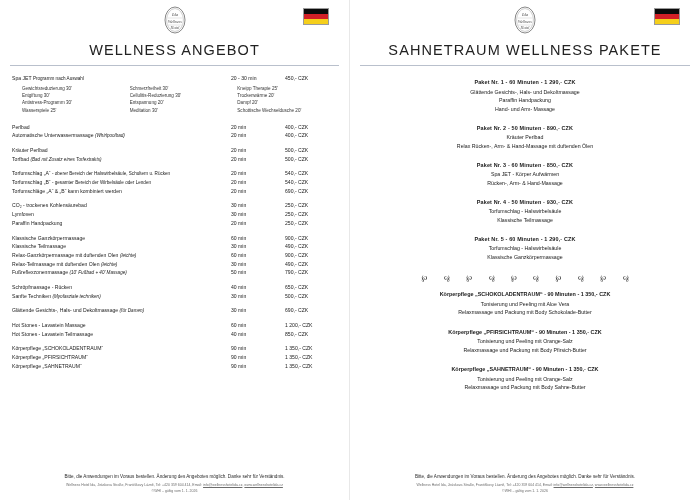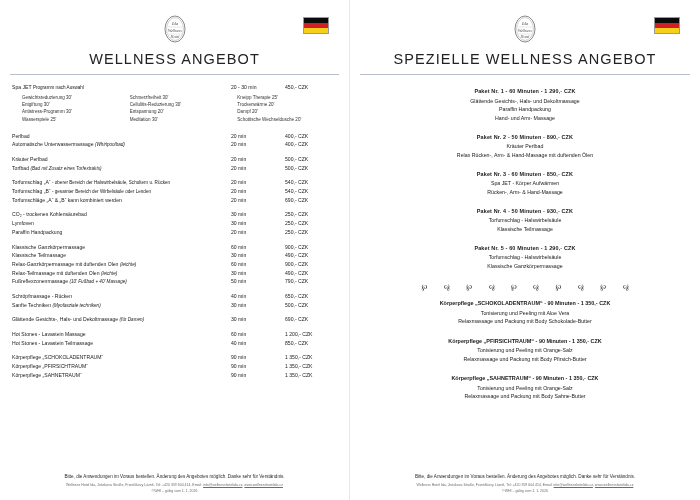--- a/index.html
+++ b/index.html
@@ -4,21 +4,21 @@
 <style>
   * { box-sizing: border-box; margin: 0; padding: 0; }
   html, body {
     width: 700px; height: 500px;
     background: #ffffff;
     font-family: "Liberation Sans", sans-serif;
     color: #1a1a1a;
     overflow: hidden;
   }
   .sheet { display: flex; width: 700px; height: 500px; }
-  .page { position: relative; width: 350px; height: 500px; padding: 9px 8px; }
+  .page { position: relative; width: 350px; height: 500px; padding: 0 8px; }
   .page.left { border-right: 1px solid #e8e8e8; }
 
   
   .page-head { position: relative; height: 40px; }
   .logo {
     position: absolute; left: 50%; top: 4px; transform: translateX(-50%);
     width: 34px; height: 34px;
   }
   .logo svg { display: block; }
   .flag {
@@ -302,21 +302,21 @@
           <text x="17" y="25" font-size="4" font-family="Liberation Serif, serif" font-style="italic" text-anchor="middle" fill="#4a4a4a">Hotel</text>
         </svg>
       </div>
       <div class="flag">
         <i class="b"></i>
           <i class="r"></i>
           <i class="g"></i>
       </div>
     </div>
 
-    <div class="doc-title">SPEZIELLE WELLNESS ANGEBOT</div>
+    <div class="doc-title">SAHNETRAUM WELLNESS PAKETE</div>
     <div class="rule"></div>
 
     <div class="pk-wrap">
       <div id="pk-list">
           <div class="pk">
             <h4>Paket Nr. 1  -  60 Minuten  -  1 290,- CZK</h4>
             <p>Glättende Gesichts-, Hals- und Dekoltmassage</p>
             <p>Paraffin Handpackung</p>
             <p>Hand- und Arm- Massage</p>
           </div>

